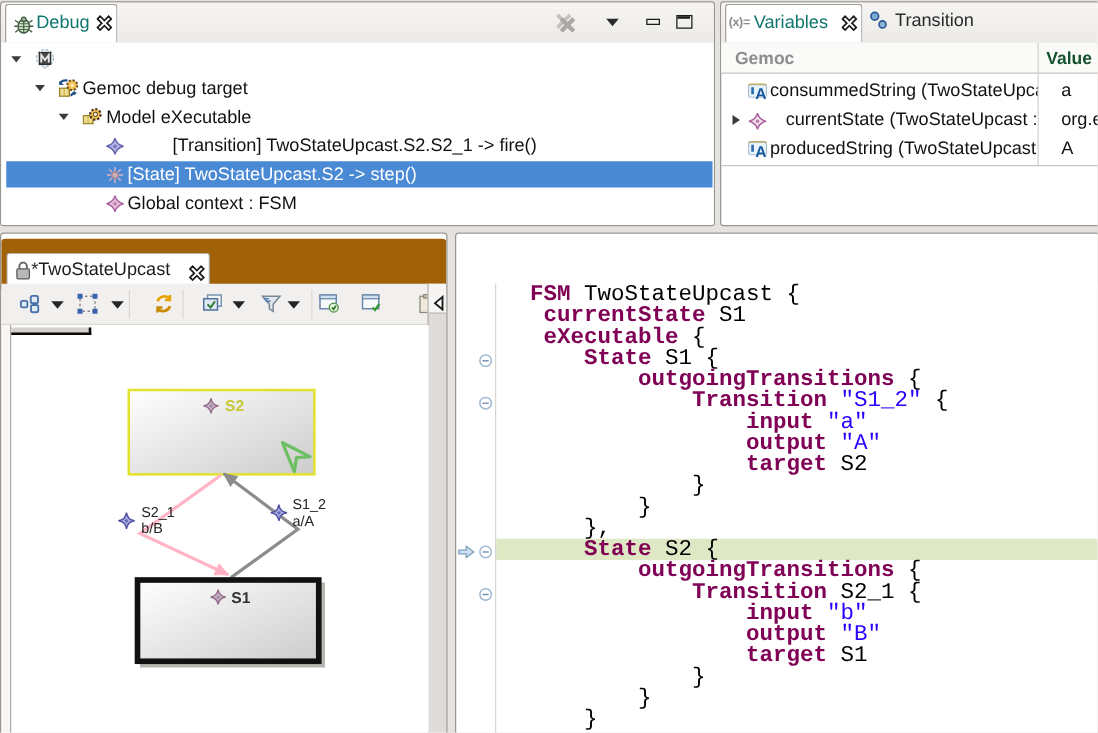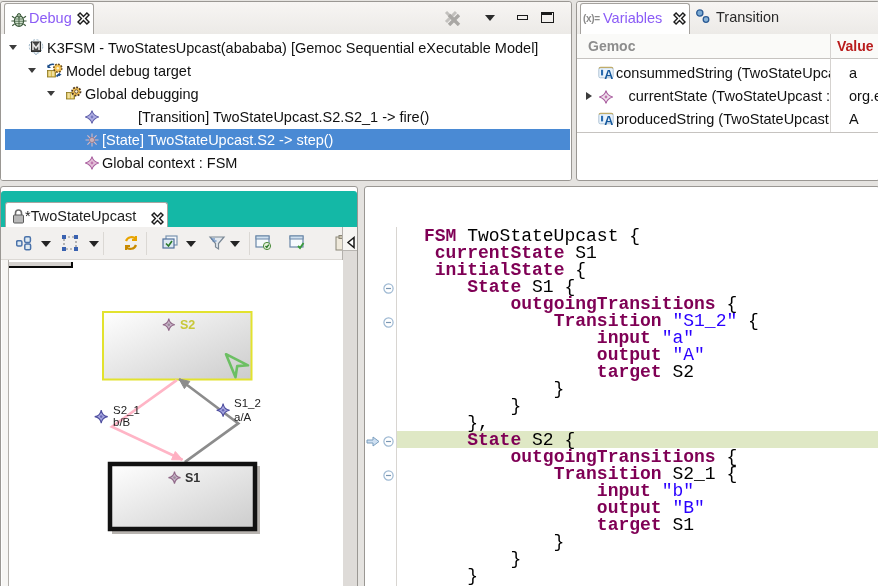--- a/index.html
+++ b/index.html
@@ -2,27 +2,27 @@
 <html><head><meta charset="utf-8">
 <style>
   html,body{margin:0;padding:0;}
   body{width:878px;height:586px;overflow:hidden;background:#e5e3e0;
        font-family:"Liberation Sans",sans-serif;position:relative;}
   .panel{position:absolute;background:#fff;border:1px solid #9a9793;border-radius:3px;box-sizing:border-box;overflow:hidden;}
   .tabbar{position:absolute;left:0;top:0;right:0;height:32px;
       background:linear-gradient(#f7f5f3,#eceae7);border-bottom:1px solid #bdbab6;border-radius:3px 3px 0 0;}
   .vtab{position:absolute;top:1px;height:31px;background:#fff;border:1px solid #a5a29e;border-bottom:none;
       border-radius:3px 3px 0 0;box-sizing:border-box;}
-  .vtab .lbl{position:absolute;top:0;height:29px;line-height:29px;font-size:14.5px;color:#8b5cf6;}
+  .vtab .lbl{position:absolute;top:0;height:29px;line-height:29px;font-size:14.5px;color:#0f766e;}
   .close{position:absolute;top:8px;width:13px;height:13px;}
   .itab .lbl{color:#2a2a2a;}
   .treerow{position:absolute;height:21px;line-height:21px;font-size:14.5px;color:#111;white-space:nowrap;}
   .arr{position:absolute;width:0;height:0;border:4px solid transparent;border-top:5px solid #3c3c3c;top:8px;}
   svg{position:absolute;}
-  .ebar{position:absolute;left:0;top:4px;right:0;height:40px;background:#14b8a6;border-bottom:1px solid #a8a5a1;border-radius:3px 3px 0 0;}
+  .ebar{position:absolute;left:0;top:4px;right:0;height:40px;background:#a16207;border-bottom:1px solid #a8a5a1;border-radius:3px 3px 0 0;}
   .etab{position:absolute;top:11px;height:29px;background:#fff;border:1px solid #a8a5a1;border-bottom:1px solid #fff;
       border-radius:3px 3px 0 0;box-sizing:border-box;}
   .etab .lbl{position:absolute;top:0;height:27px;line-height:27px;font-size:14.5px;color:#1c1c1c;white-space:nowrap;}
   .mono{font-family:"Liberation Mono",monospace;}
   .kw{color:#7f0055;font-weight:bold;}
   .str{color:#2a00ff;}
 </style></head>
 <body>
 
 <div class="panel" id="debugp" style="left:0px;top:1px;width:572px;height:180px;">
@@ -54,45 +54,44 @@
 
   <div id="tree" style="position:absolute;left:0;top:32px;right:0;bottom:0;background:#fff;">
     <div style="position:absolute;left:4px;top:95px;width:565px;height:21px;background:#4a8ad4;"></div>
     <div class="arr" style="left:8px;top:11px;"></div>
     <svg width="16" height="17" style="left:27px;top:5px" viewBox="0 0 16 17">
       <circle cx="8" cy="7.5" r="6.8" fill="#f2f4f6" stroke="#9ab4c6" stroke-width="1" stroke-dasharray="2 1.6"></circle>
       <path d="M5 12 L8 16 L11 12 Z" fill="#eef1f3" stroke="#9ab4c6" stroke-width="0.8"></path>
       <rect x="3.5" y="3" width="9" height="9.5" fill="#4a4a4a" stroke="#2e2e2e"></rect>
       <path d="M5 11 L5 5 L8 9 L11 5 L11 11" stroke="#e8e8e8" stroke-width="1.5" fill="none"></path>
     </svg>
-    <div class="treerow" style="left:46px;top:4px;">K3FSM - TwoStatesUpcast(abababa) [Gemoc Sequential eXecutable Model]</div>
 
     <div class="arr" style="left:27px;top:34px;"></div>
     <svg width="16" height="16" style="left:46px;top:29px" viewBox="0 0 16 16">
       <path d="M1 4 A4.5 3.5 0 0 1 7 1.5" fill="none" stroke="#1e4f8a" stroke-width="1.7"></path>
       <path d="M0.5 1.5 L0.5 5 L4 5 Z" fill="#1e4f8a"></path>
       <rect x="0.5" y="7.5" width="8" height="6.5" fill="#d9bc52" stroke="#8a7520" stroke-width="0.8"></rect>
       <rect x="1.6" y="8.2" width="2.2" height="5" fill="#f0e0a0"></rect>
       <rect x="5" y="8.2" width="2.2" height="5" fill="#f0e0a0"></rect>
       <circle cx="10.8" cy="5.2" r="4" fill="#f5c353" stroke="#6b4f23" stroke-width="1.6" stroke-dasharray="1.8 1.3"></circle>
       <circle cx="10.8" cy="5.2" r="1.2" fill="#fdf2d0"></circle>
       <path d="M9.5 13.5 L13 10.5" stroke="#1e4f8a" stroke-width="1.7"></path>
       <path d="M13.8 9.8 L13.8 13 L10.8 13 Z" fill="#1e4f8a" transform="rotate(45 12.8 11.5)"></path>
     </svg>
-    <div class="treerow" style="left:65px;top:27px;">Model debug target</div>
+    <div class="treerow" style="left:65px;top:27px;">Gemoc debug target</div>
 
     <div class="arr" style="left:46px;top:57px;"></div>
     <svg width="16" height="16" style="left:65px;top:52px" viewBox="0 0 16 16">
       <rect x="0.5" y="6.5" width="8" height="6.5" fill="#d9bc52" stroke="#8a7520" stroke-width="0.8"></rect>
       <rect x="1.6" y="7.2" width="2.2" height="5" fill="#f0e0a0"></rect>
       <rect x="5" y="7.2" width="2.2" height="5" fill="#f0e0a0"></rect>
       <circle cx="10.3" cy="5.5" r="4.2" fill="#f5c353" stroke="#4a3520" stroke-width="1.8" stroke-dasharray="1.8 1.4"></circle>
       <circle cx="10.3" cy="5.5" r="1.7" fill="#fdf2d0" stroke="#4a3520" stroke-width="0.8"></circle>
     </svg>
-    <div class="treerow" style="left:84px;top:50px;">Global debugging</div>
+    <div class="treerow" style="left:84px;top:50px;">Model eXecutable</div>
 
     <svg width="14" height="14" style="left:84px;top:76px" viewBox="0 0 14 14">
       <path d="M7 0.5 Q7.9 5.1 13.5 7 Q7.9 8.9 7 13.5 Q6.1 8.9 0.5 7 Q6.1 5.1 7 0.5 Z" fill="#b0b0e4" stroke="#6060aa" stroke-width="1.1"></path>
       <circle cx="7" cy="7" r="1.4" fill="#7878c0"></circle>
     </svg>
     <div class="treerow" style="left:101px;top:73px;margin-left:36px;">[Transition] TwoStateUpcast.S2.S2_1 -&gt; fire()</div>
 
     <svg width="14" height="14" style="left:84px;top:99px" viewBox="0 0 14 14">
       <g stroke="#d8b8c2" stroke-width="1.1">
         <path d="M7 0.5 L7 4 M7 10 L7 13.5 M0.5 7 L4 7 M10 7 L13.5 7 M2.4 2.4 L4.9 4.9 M9.1 9.1 L11.6 11.6 M11.6 2.4 L9.1 4.9 M4.9 9.1 L2.4 11.6"></path>
@@ -121,21 +120,21 @@
     <div class="itab vtab" style="left:115px;width:120px;background:transparent;border:none;">
       <svg width="18" height="18" style="left:3px;top:5px" viewBox="0 0 18 18">
         <circle cx="4.8" cy="5" r="3.1" fill="#7cabd4" stroke="#2a5a94" stroke-width="1.3"></circle>
         <circle cx="11" cy="11.5" r="2.8" fill="#8ab4d8" stroke="#2a5a94" stroke-width="1.3"></circle>
       </svg>
       <div class="lbl" style="left:24px;">Transition</div>
     </div>
   </div>
   <div style="position:absolute;left:0;top:32px;right:0;height:25px;background:#fafaf8;border-bottom:1px solid #c6c3c0;box-sizing:border-box;">
     <div style="position:absolute;left:11px;top:0;height:24px;line-height:24px;font-size:14px;font-weight:bold;color:#8d8d8d;">Gemoc</div>
-    <div style="position:absolute;left:260px;top:0;height:24px;line-height:24px;font-size:14px;font-weight:bold;color:#b91c1c;">Value</div>
+    <div style="position:absolute;left:260px;top:0;height:24px;line-height:24px;font-size:14px;font-weight:bold;color:#14532d;">Value</div>
   </div>
   <div style="position:absolute;left:253px;top:32px;width:1px;height:99px;background:#d5d2cf;"></div>
   <div style="position:absolute;left:0;top:130px;right:0;height:1px;background:#c6c3c0;"></div>
 
   <svg width="16" height="15" style="left:21px;top:64px" viewBox="0 0 16 15">
     <rect x="0.8" y="1.8" width="14.4" height="10" rx="1.5" fill="#e9f3fc" stroke="#a8bed2" stroke-width="0.9"></rect>
     <path d="M1.2 2.6 Q1.2 1.4 2.5 1.4 L13.5 1.4 Q14.8 1.4 14.8 2.6" stroke="#c0ac6a" stroke-width="1.3" fill="none"></path>
     <rect x="3" y="3.8" width="2.1" height="5.6" fill="#2a6cb0"></rect>
     <text x="6.3" y="13.4" font-family="Liberation Sans" font-size="12.5" font-weight="bold" fill="#15589c">A</text>
   </svg>
@@ -300,21 +299,21 @@
   <svg width="11" height="11" style="left:18px;top:283px" viewBox="0 0 11 11">
       <circle cx="5.5" cy="5.5" r="4.6" fill="#fff" stroke="#9db8d2" stroke-width="1.2"></circle>
       <path d="M3 5.5 L8 5.5" stroke="#7a96b2" stroke-width="1.2"></path>
     </svg>
 
   <svg width="14" height="11" style="left:1px;top:249px" viewBox="0 0 14 11">
     <path d="M1 4 L7 4 L7 1 L13 5.5 L7 10 L7 7 L1 7 Z" fill="#cfe0f2" stroke="#7a9ebe" stroke-width="1"></path>
   </svg>
   <pre class="mono" style="position:absolute;left:31px;top:41.2px;margin:0;font-size:18px;line-height:17px;padding-left:28px;"><span class="kw">FSM</span> TwoStateUpcast {
  <span class="kw">currentState</span> S1
- <span class="kw">initialState</span> {
+ <span class="kw">eXecutable</span> {
     <span class="kw">State</span> S1 {
         <span class="kw">outgoingTransitions</span> {
             <span class="kw">Transition</span> <span class="str">"S1_2"</span> {
                 <span class="kw">input</span> <span class="str">"a"</span>
                 <span class="kw">output</span> <span class="str">"A"</span>
                 <span class="kw">target</span> S2
             }
         }
     },
     <span class="kw">State</span> S2 {

